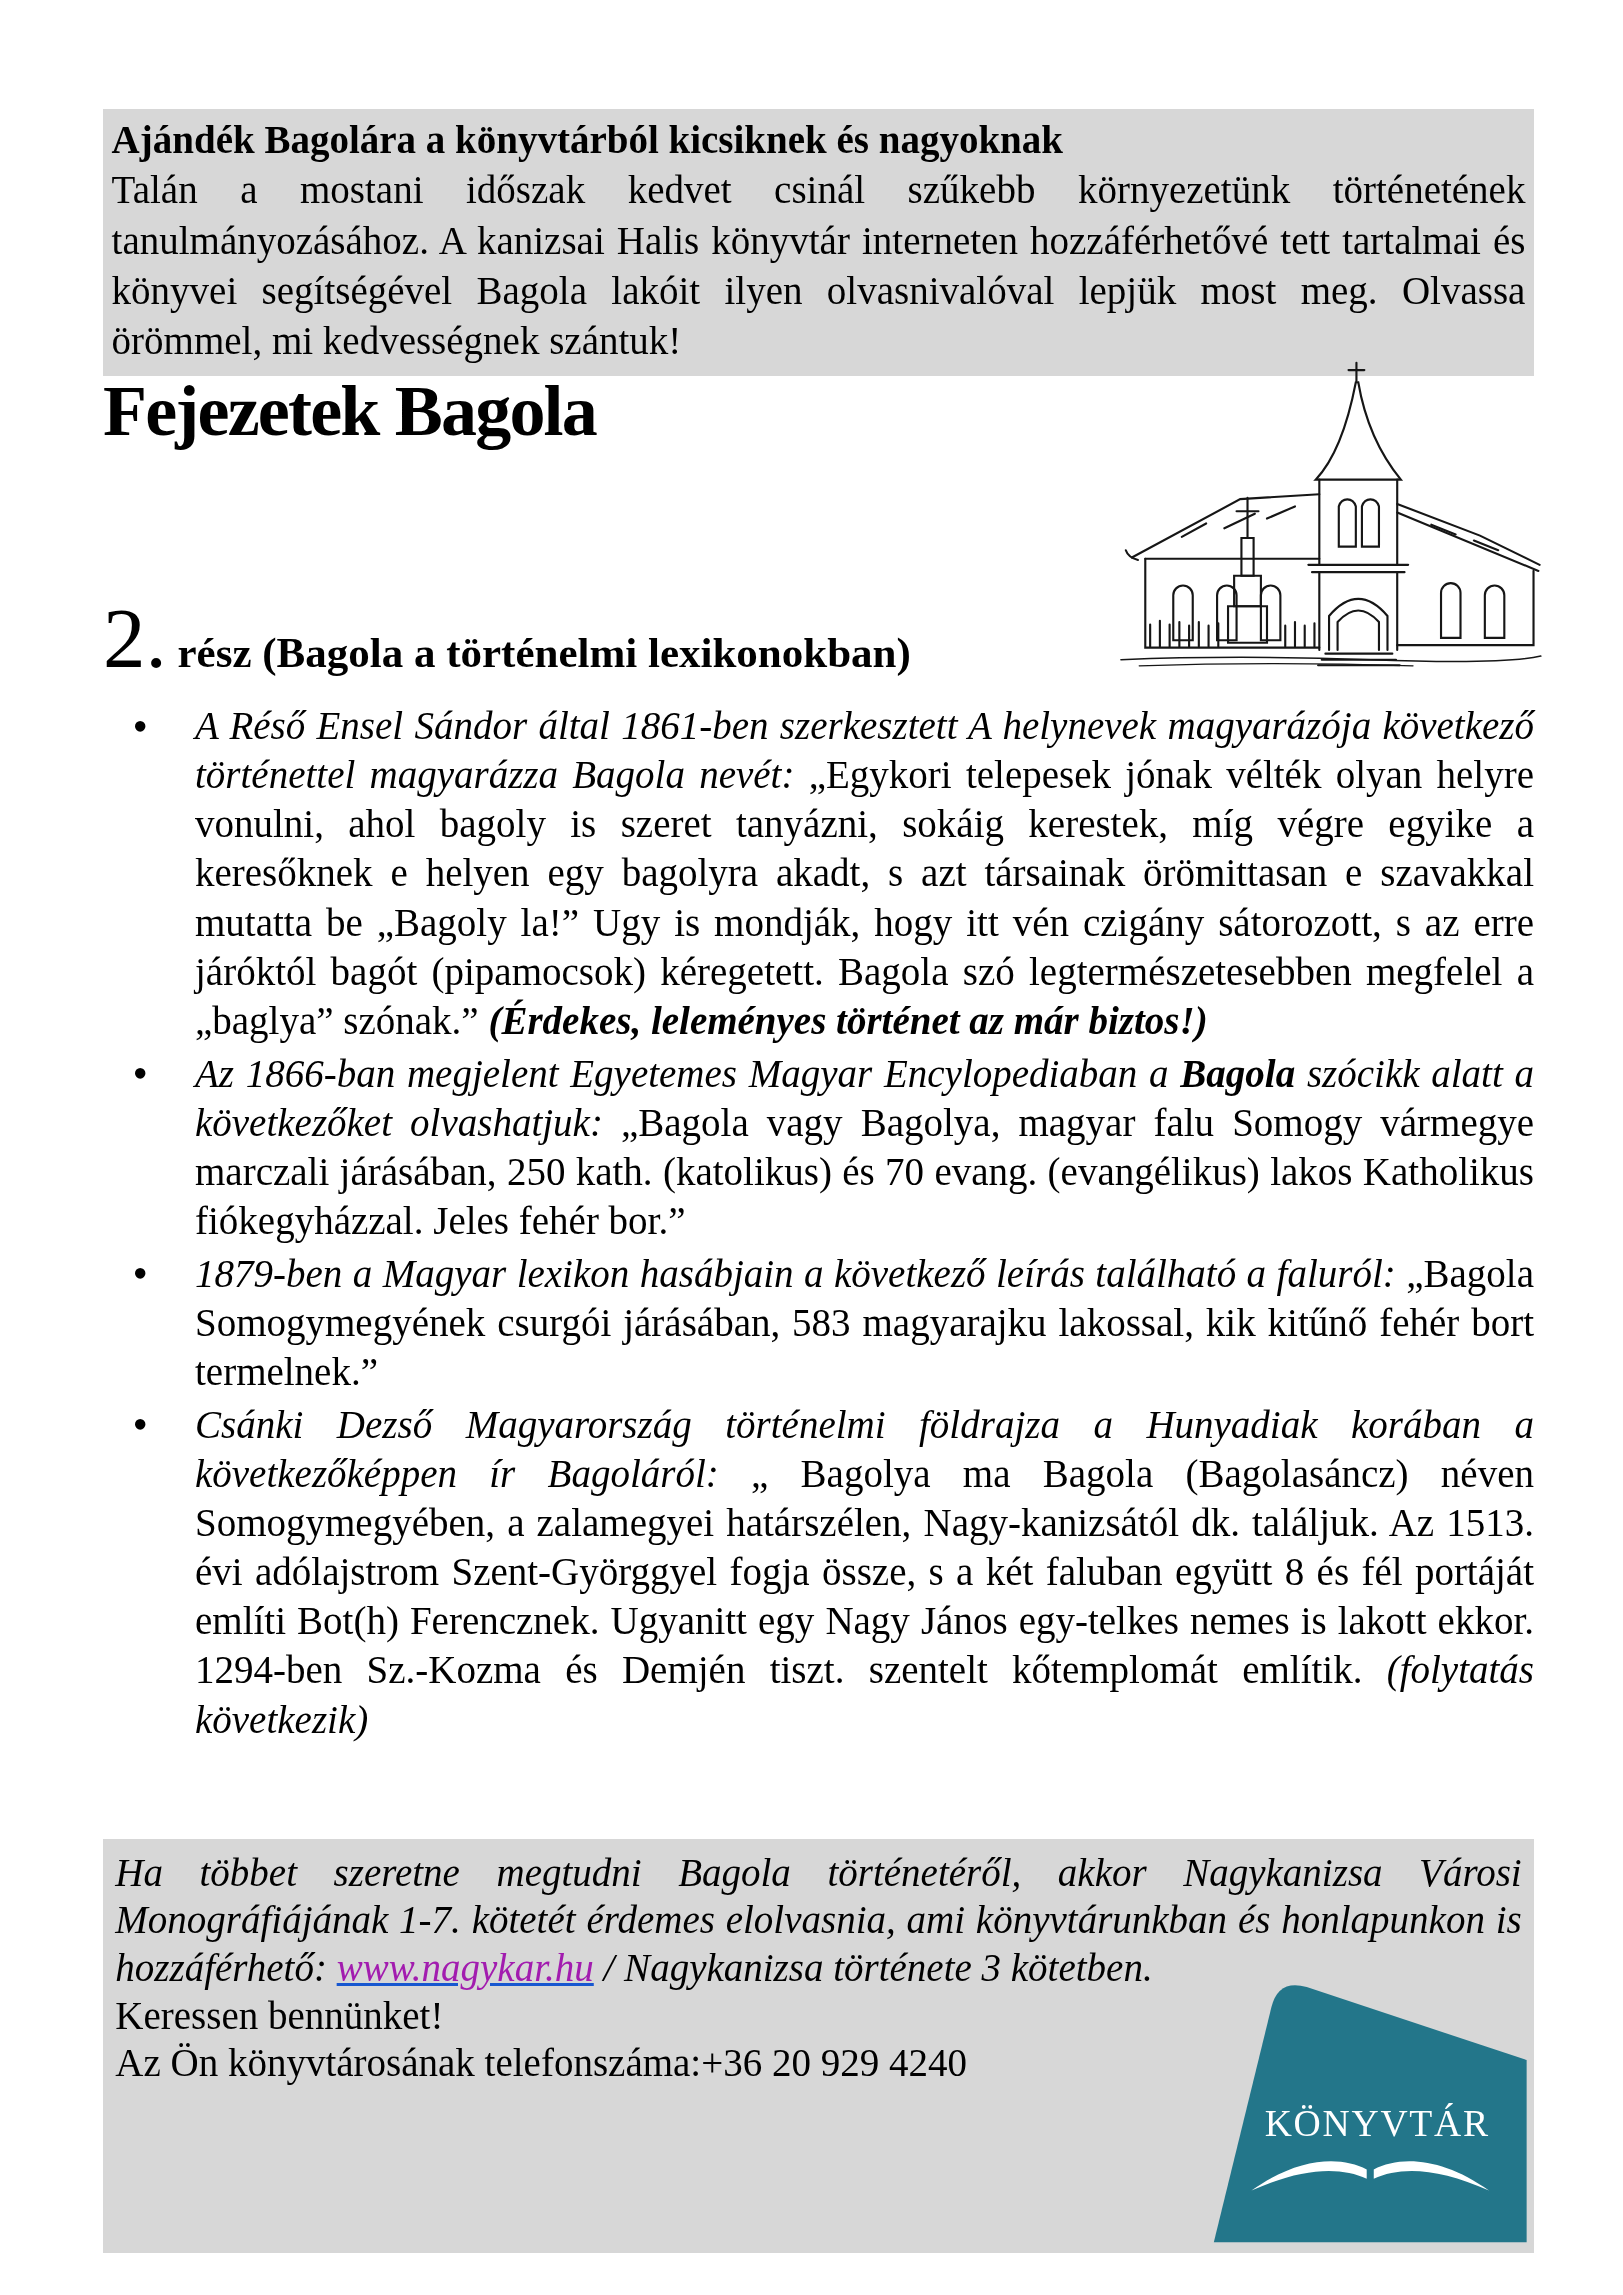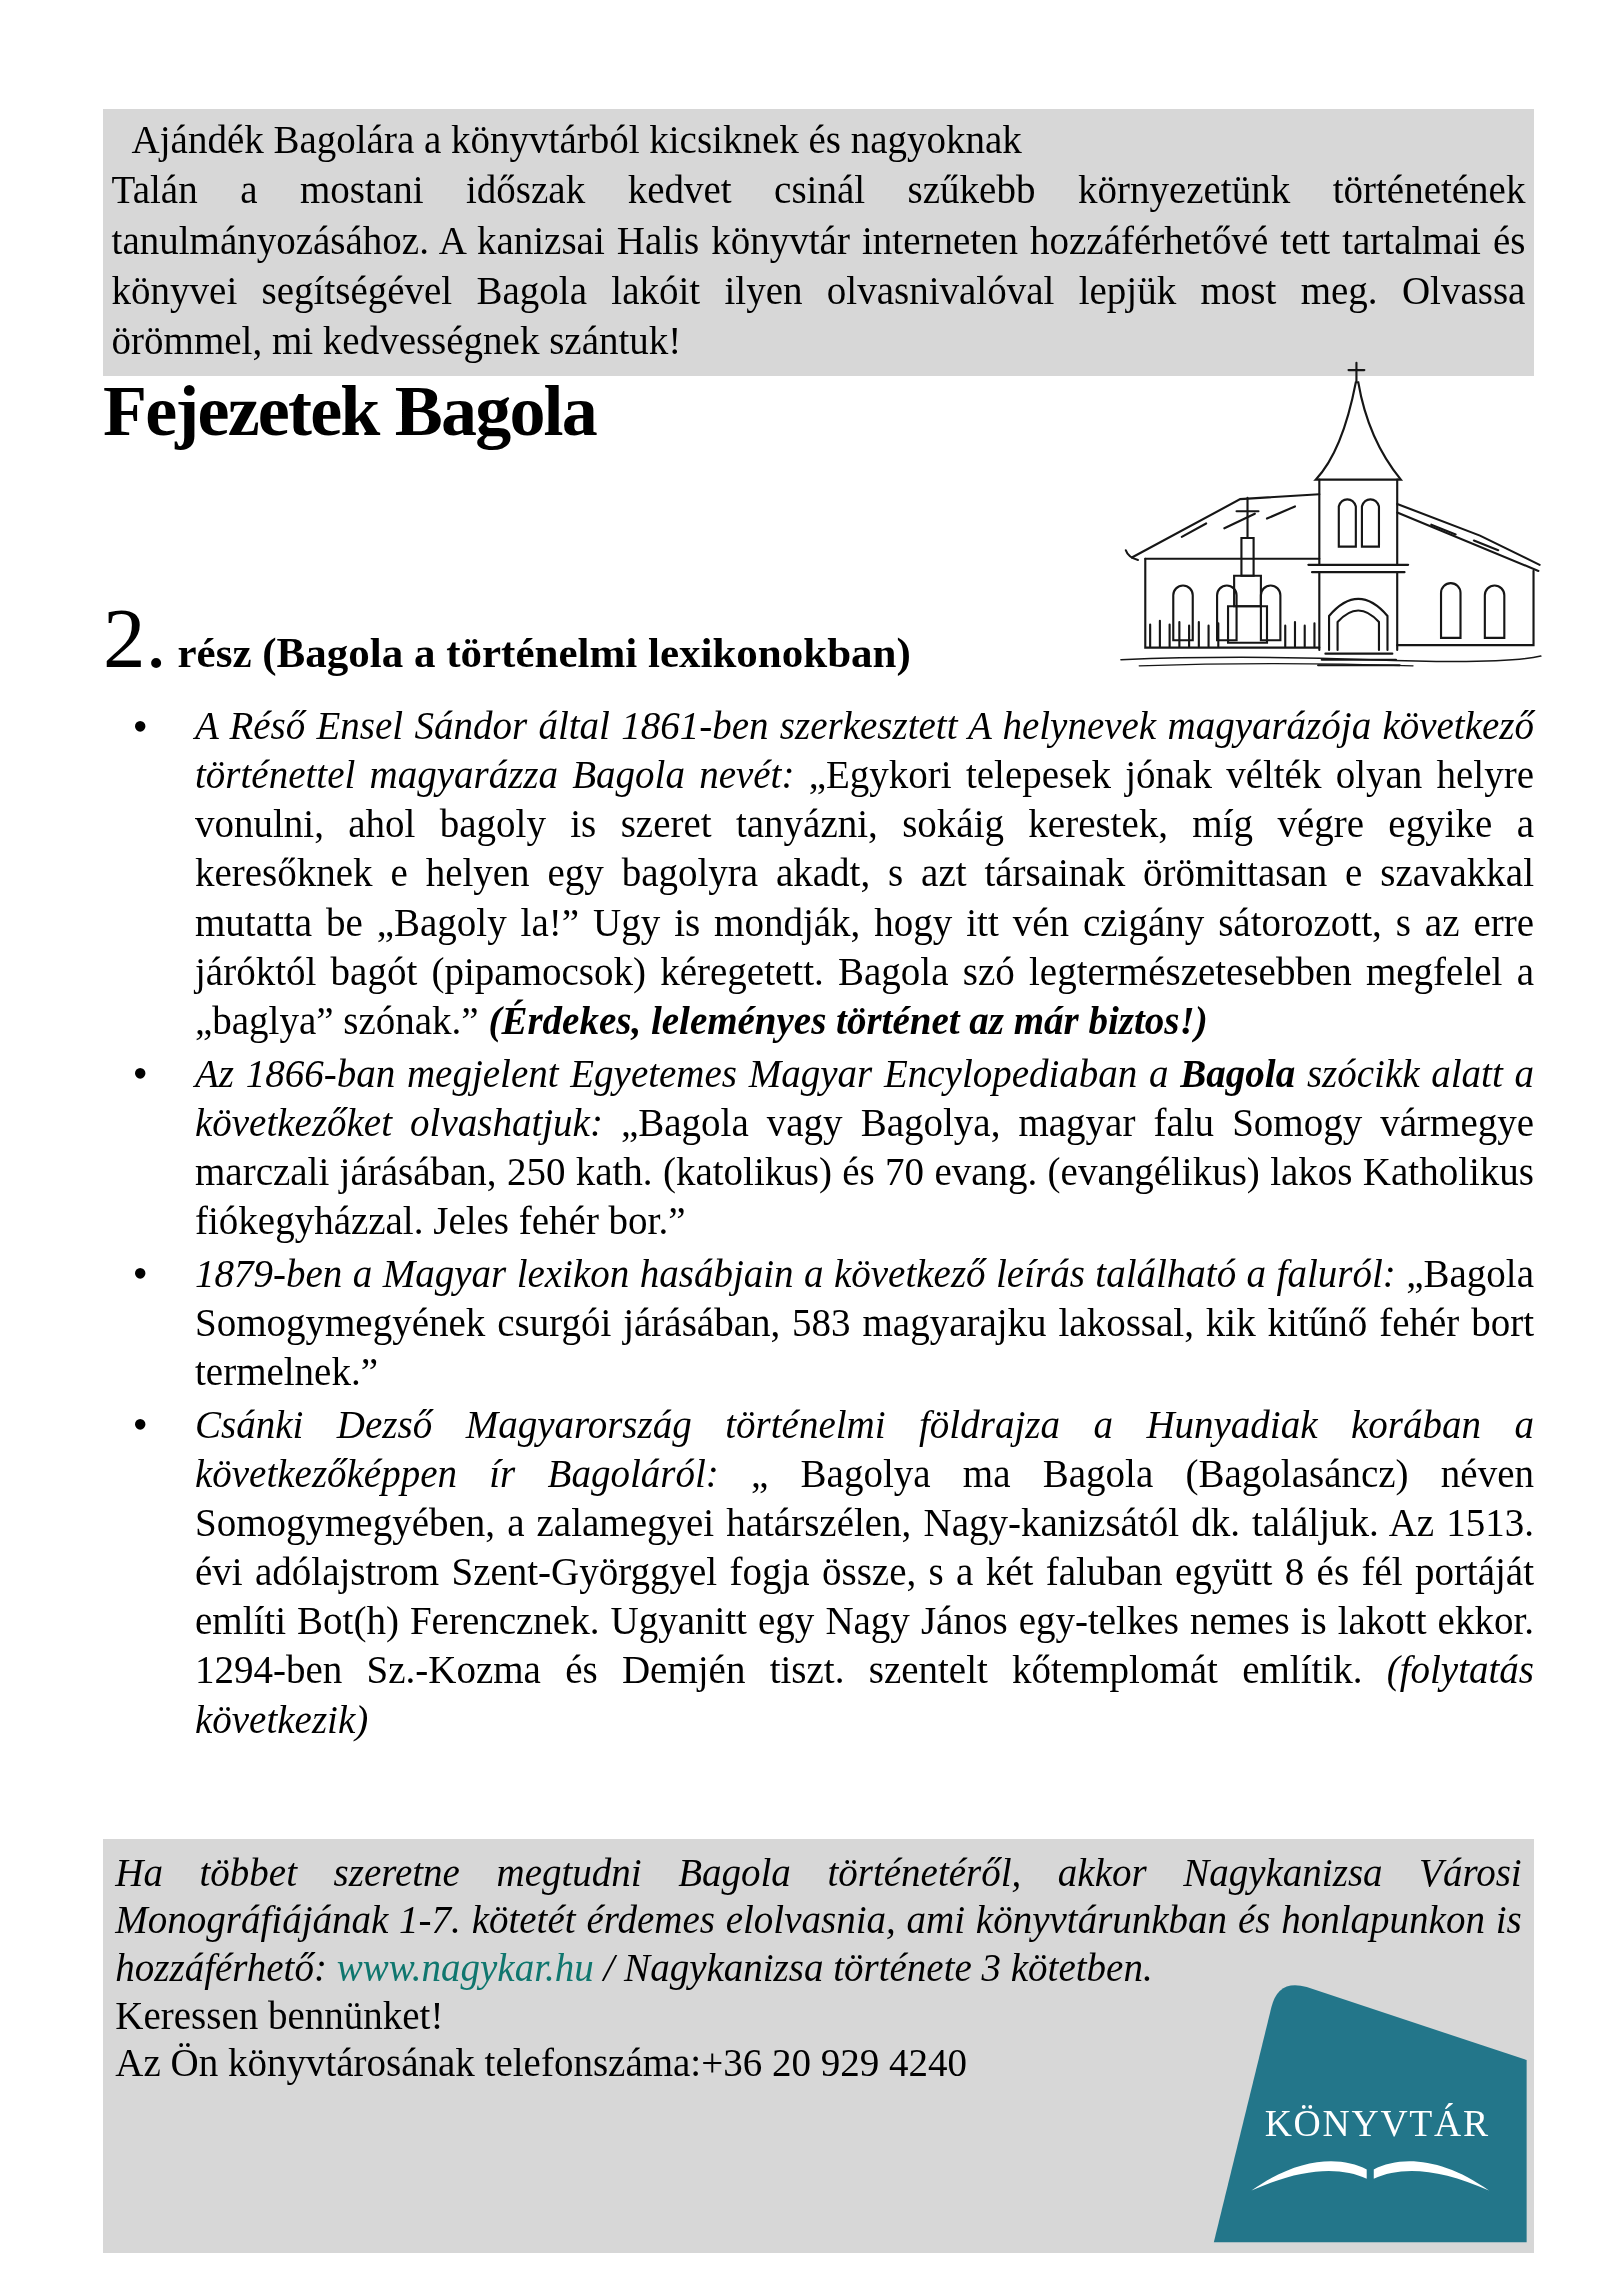--- a/index.html
+++ b/index.html
@@ -13,21 +13,21 @@
     overflow:hidden;
   }
   
   .intro-box{
     position:absolute; left:103px; top:109px; width:1431px;
     background:#d7d7d7;
     padding:6.2px 8.6px 9.8px 8.6px;
     box-sizing:border-box;
     font-size:39px; line-height:1.29;
   }
-  .intro-title{font-weight:normal;margin-left:20px;}
+  .intro-title{font-weight:bold;}
   .intro-body{text-align:justify;}
   
   .doc-title{
     position:absolute; left:103px; top:369px; width:960px;
     font-size:72px; font-weight:bold; line-height:1.18;
     letter-spacing:-1.8px;
   }
   .doc-title span{display:block;}
   .part-line{
     position:absolute; left:103px; top:596px; width:1170px;
@@ -48,22 +48,22 @@
   .bullets li{position:relative; margin:0 0 3.7px 0; padding-left:92px;}
   .bullet-marker{
     position:absolute; left:29.5px; top:-2.5px;
     font-size:44px; font-style:normal;
   }
   .btext{display:block; text-align:justify;}
   .seg-i{font-style:italic;}
   .seg-n{font-style:normal; font-weight:normal;}
   .seg-bi{font-style:italic; font-weight:bold;}
   .seg-link{
-    font-style:italic; color:#0f766e;
-    text-decoration-color:#1757d0; text-decoration-thickness:3.1px;
+    font-style:italic; color:#a21caf;
+    text-decoration:underline; text-decoration-color:#1757d0; text-decoration-thickness:3.1px;
     cursor:pointer;
   }
   
   .footer-box{
     position:absolute; left:103px; top:1839px; width:1431px; height:414px;
     background:#d7d7d7;
     padding:9.8px 12.3px; box-sizing:border-box;
     font-size:39px; line-height:1.22;
   }
   .footer-box p{margin:0;}

